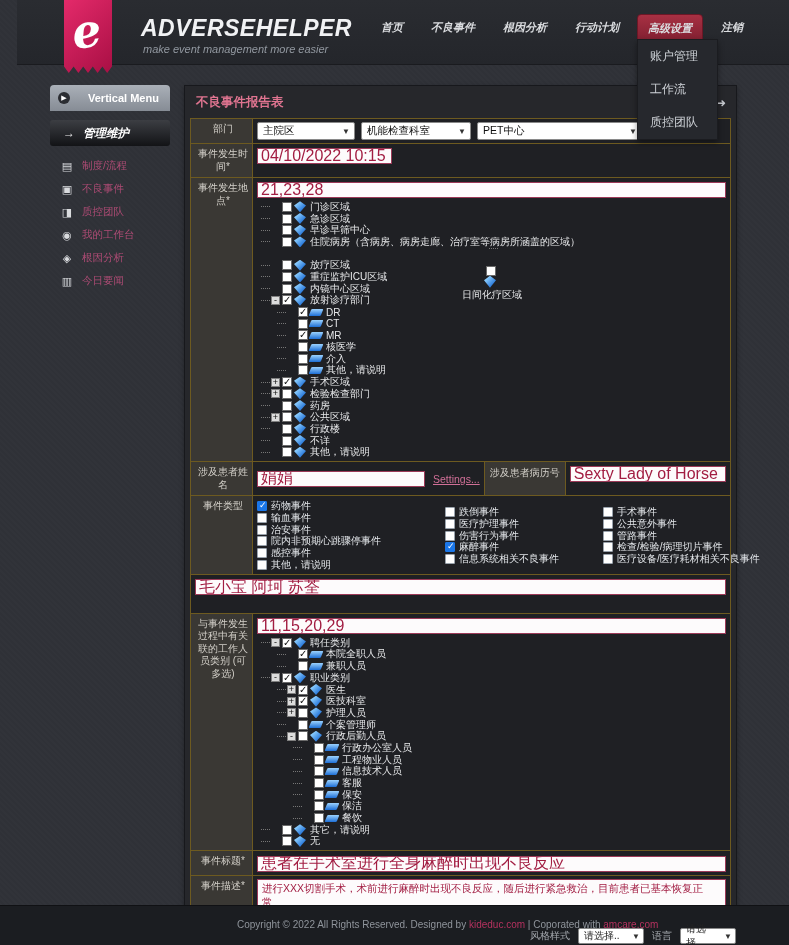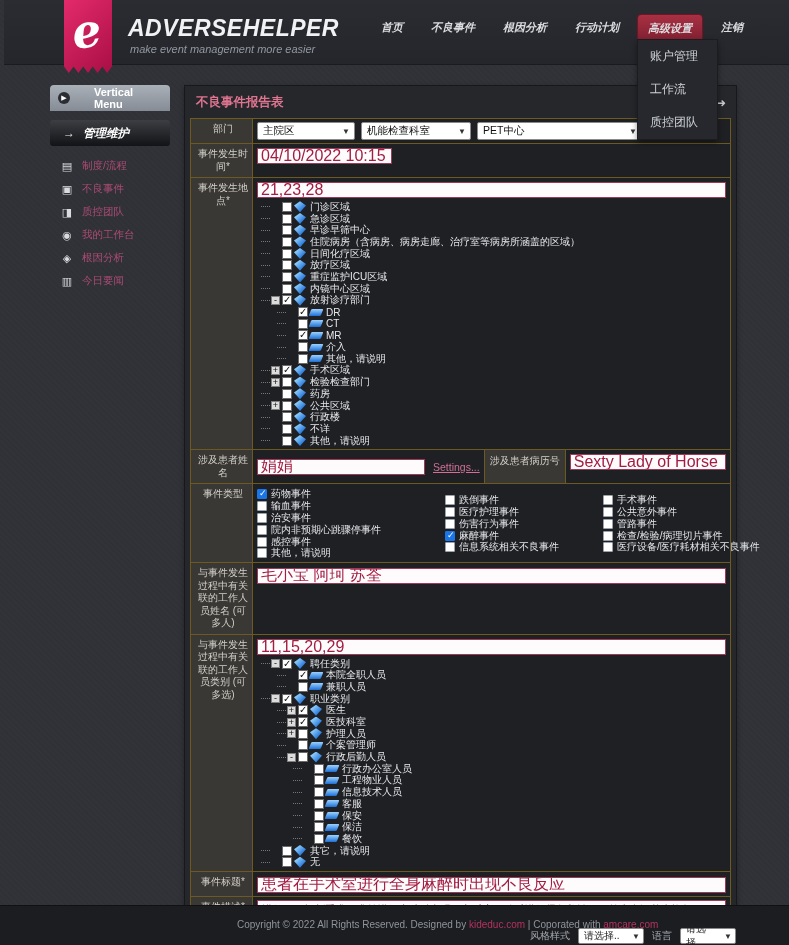--- a/index.html
+++ b/index.html
@@ -4,42 +4,42 @@
 <style>
   * { box-sizing: border-box; margin: 0; padding: 0; }
   html,body { width:789px; height:945px; overflow:hidden; }
   body {
     position:relative;
     background:#2f3137;
     font-family:"Liberation Sans","DejaVu Sans",sans-serif;
     background-image:repeating-linear-gradient(45deg, rgba(255,255,255,.012) 0 2px, transparent 2px 4px);
   }
   
-  .header { position:absolute; top:0; left:4px; right:0; height:65px;
+  .header { position:absolute; top:0; left:17px; right:0; height:65px;
     background:linear-gradient(#2a2c31,#24262b); border-bottom:1px solid #1a1b1f; }
   .ribbon { position:absolute; left:64px; top:0; width:48px; height:73px; z-index:5;
     background:linear-gradient(135deg,#e42a6a,#a80f44);
     clip-path:polygon(0 0,100% 0,100% 91%,90% 100%,80% 91%,70% 100%,60% 91%,50% 100%,40% 91%,30% 100%,20% 91%,10% 100%,0 91%);
     box-shadow:2px 2px 4px rgba(0,0,0,.4); }
   .logo-e { position:absolute; left:8px; top:4px; font-family:"DejaVu Serif",serif;
     font-style:italic; font-weight:bold; font-size:46px; color:#fff; transform:rotate(-8deg); }
   .brand { position:absolute; left:124px; top:15px; font-size:23px; font-weight:bold;
     font-style:italic; color:#f1f2f4; letter-spacing:.5px; }
   .tagline { position:absolute; left:126px; top:43px; font-size:11px; font-style:italic; color:#9298a0; }
   .nav { position:absolute; right:36px; top:14px; display:flex; gap:8px; }
   .nav-item { color:#dadcdf; font-size:11px; font-weight:bold; font-style:italic;
     padding:6px 10px; border-radius:4px; cursor:pointer; text-decoration:none; white-space:nowrap; }
   .nav-item.active { background:linear-gradient(#a83043,#7f1f30); border:1px solid #6d1726; }
   .dropdown { position:absolute; left:637px; top:39px; width:81px; z-index:20;
     background:#26282d; border:1px solid #1b1c20; box-shadow:0 3px 6px rgba(0,0,0,.4); }
   .dd-item { display:block; padding:8px 0 8px 12px; color:#ced2d7; font-size:12px; text-decoration:none; cursor:pointer; }
   
   .sidebar { position:absolute; left:50px; top:85px; width:120px; }
   .vm-header { height:26px; background:linear-gradient(#aab0b8,#868c95); border-radius:4px 4px 0 0;
-    display:flex; align-items:center; gap:24px; padding:0 8px; color:#fff; font-weight:bold; font-size:11px; }
+    display:flex; align-items:center; gap:18px; padding:0 8px; color:#fff; font-weight:bold; font-size:11px; }
   .vm-circle { width:12px; height:12px; border-radius:50%; background:#2b2d32; display:inline-flex;
     align-items:center; justify-content:center; color:#fff; font-size:7px; flex:0 0 12px; }
   .vm-section { margin-top:9px; height:26px; background:linear-gradient(#3c3e43,#121316);
     border-radius:3px; display:flex; align-items:center; gap:8px; padding-left:13px;
     color:#fff; font-weight:bold; font-style:italic; font-size:11.5px; cursor:pointer; }
   .vm-arrow { color:#e8e8e8; font-size:12px; }
   .vm-items { margin-top:13px; display:flex; flex-direction:column; gap:9px; padding-left:11px; }
   .vm-item { display:flex; align-items:center; gap:9px; color:#ad4b74; font-size:10.5px; cursor:pointer; text-decoration:none; }
   .vm-glyph { color:#d9dbde; font-size:11px; width:12px; text-align:center; }
   
@@ -225,21 +225,21 @@
             <span class="node-icon"></span>
             <span class="tlabel">早诊早筛中心</span>
           </div>
             <div class="tree-row" style="margin-left: 0px;">
             <span class="tdash"></span>
             <span class="texp" style="visibility: hidden;"></span>
             <span class="tcb"></span>
             <span class="node-icon"></span>
             <span class="tlabel">住院病房（含病房、病房走廊、治疗室等病房所涵盖的区域）</span>
           </div>
-            <div class="tree-row" style="margin-left: 0px;">
+            <div class="tree-row" style="margin-left: 0px; flex-direction: column;">
             <span class="tdash"></span>
             <span class="texp" style="visibility: hidden;"></span>
             <span class="tcb"></span>
             <span class="node-icon"></span>
             <span class="tlabel">日间化疗区域</span>
           </div>
             <div class="tree-row" style="margin-left: 0px;">
             <span class="tdash"></span>
             <span class="texp" style="visibility: hidden;"></span>
             <span class="tcb"></span>
@@ -280,20 +280,27 @@
             <span class="tcb"></span>
             <span class="node-icon leaf"></span>
             <span class="tlabel">CT</span>
           </div>
             <div class="tree-row" style="margin-left: 16px;">
             <span class="tdash"></span>
             <span class="texp" style="visibility: hidden;"></span>
             <span class="tcb checked"></span>
             <span class="node-icon leaf"></span>
             <span class="tlabel">MR</span>
+          </div>
+            <div class="tree-row" style="margin-left: 16px;">
+            <span class="tdash"></span>
+            <span class="texp" style="visibility: hidden;"></span>
+            <span class="tcb"></span>
+            <span class="node-icon leaf"></span>
+            <span class="tlabel">核医学</span>
           </div>
             <div class="tree-row" style="margin-left: 16px;">
             <span class="tdash"></span>
             <span class="texp" style="visibility: hidden;"></span>
             <span class="tcb"></span>
             <span class="node-icon leaf"></span>
             <span class="tlabel">介入</span>
           </div>
             <div class="tree-row" style="margin-left: 16px;">
             <span class="tdash"></span>
@@ -437,21 +444,20 @@
           </div>
             <div class="chk-row">
             <span class="fcb"></span>
             <span class="chk-label">医疗设备/医疗耗材相关不良事件</span>
           </div>
           </div>
       </div>
     </div>
 
     <div class="frow">
-      <div class="flabel">与事件发生过程中有关联的工作人员姓名 (可多人)</div>
       <div class="fval" style="min-height:38px">
         <input class="txt full" value="毛小宝 阿珂 苏荃" style="">
       </div>
     </div>
 
     <div class="frow">
       <div class="flabel">与事件发生过程中有关联的工作人员类别 (可多选)</div>
       <div class="fval">
         <input class="txt full" value="11,15,20,29" style="">
         <div class="tree">

